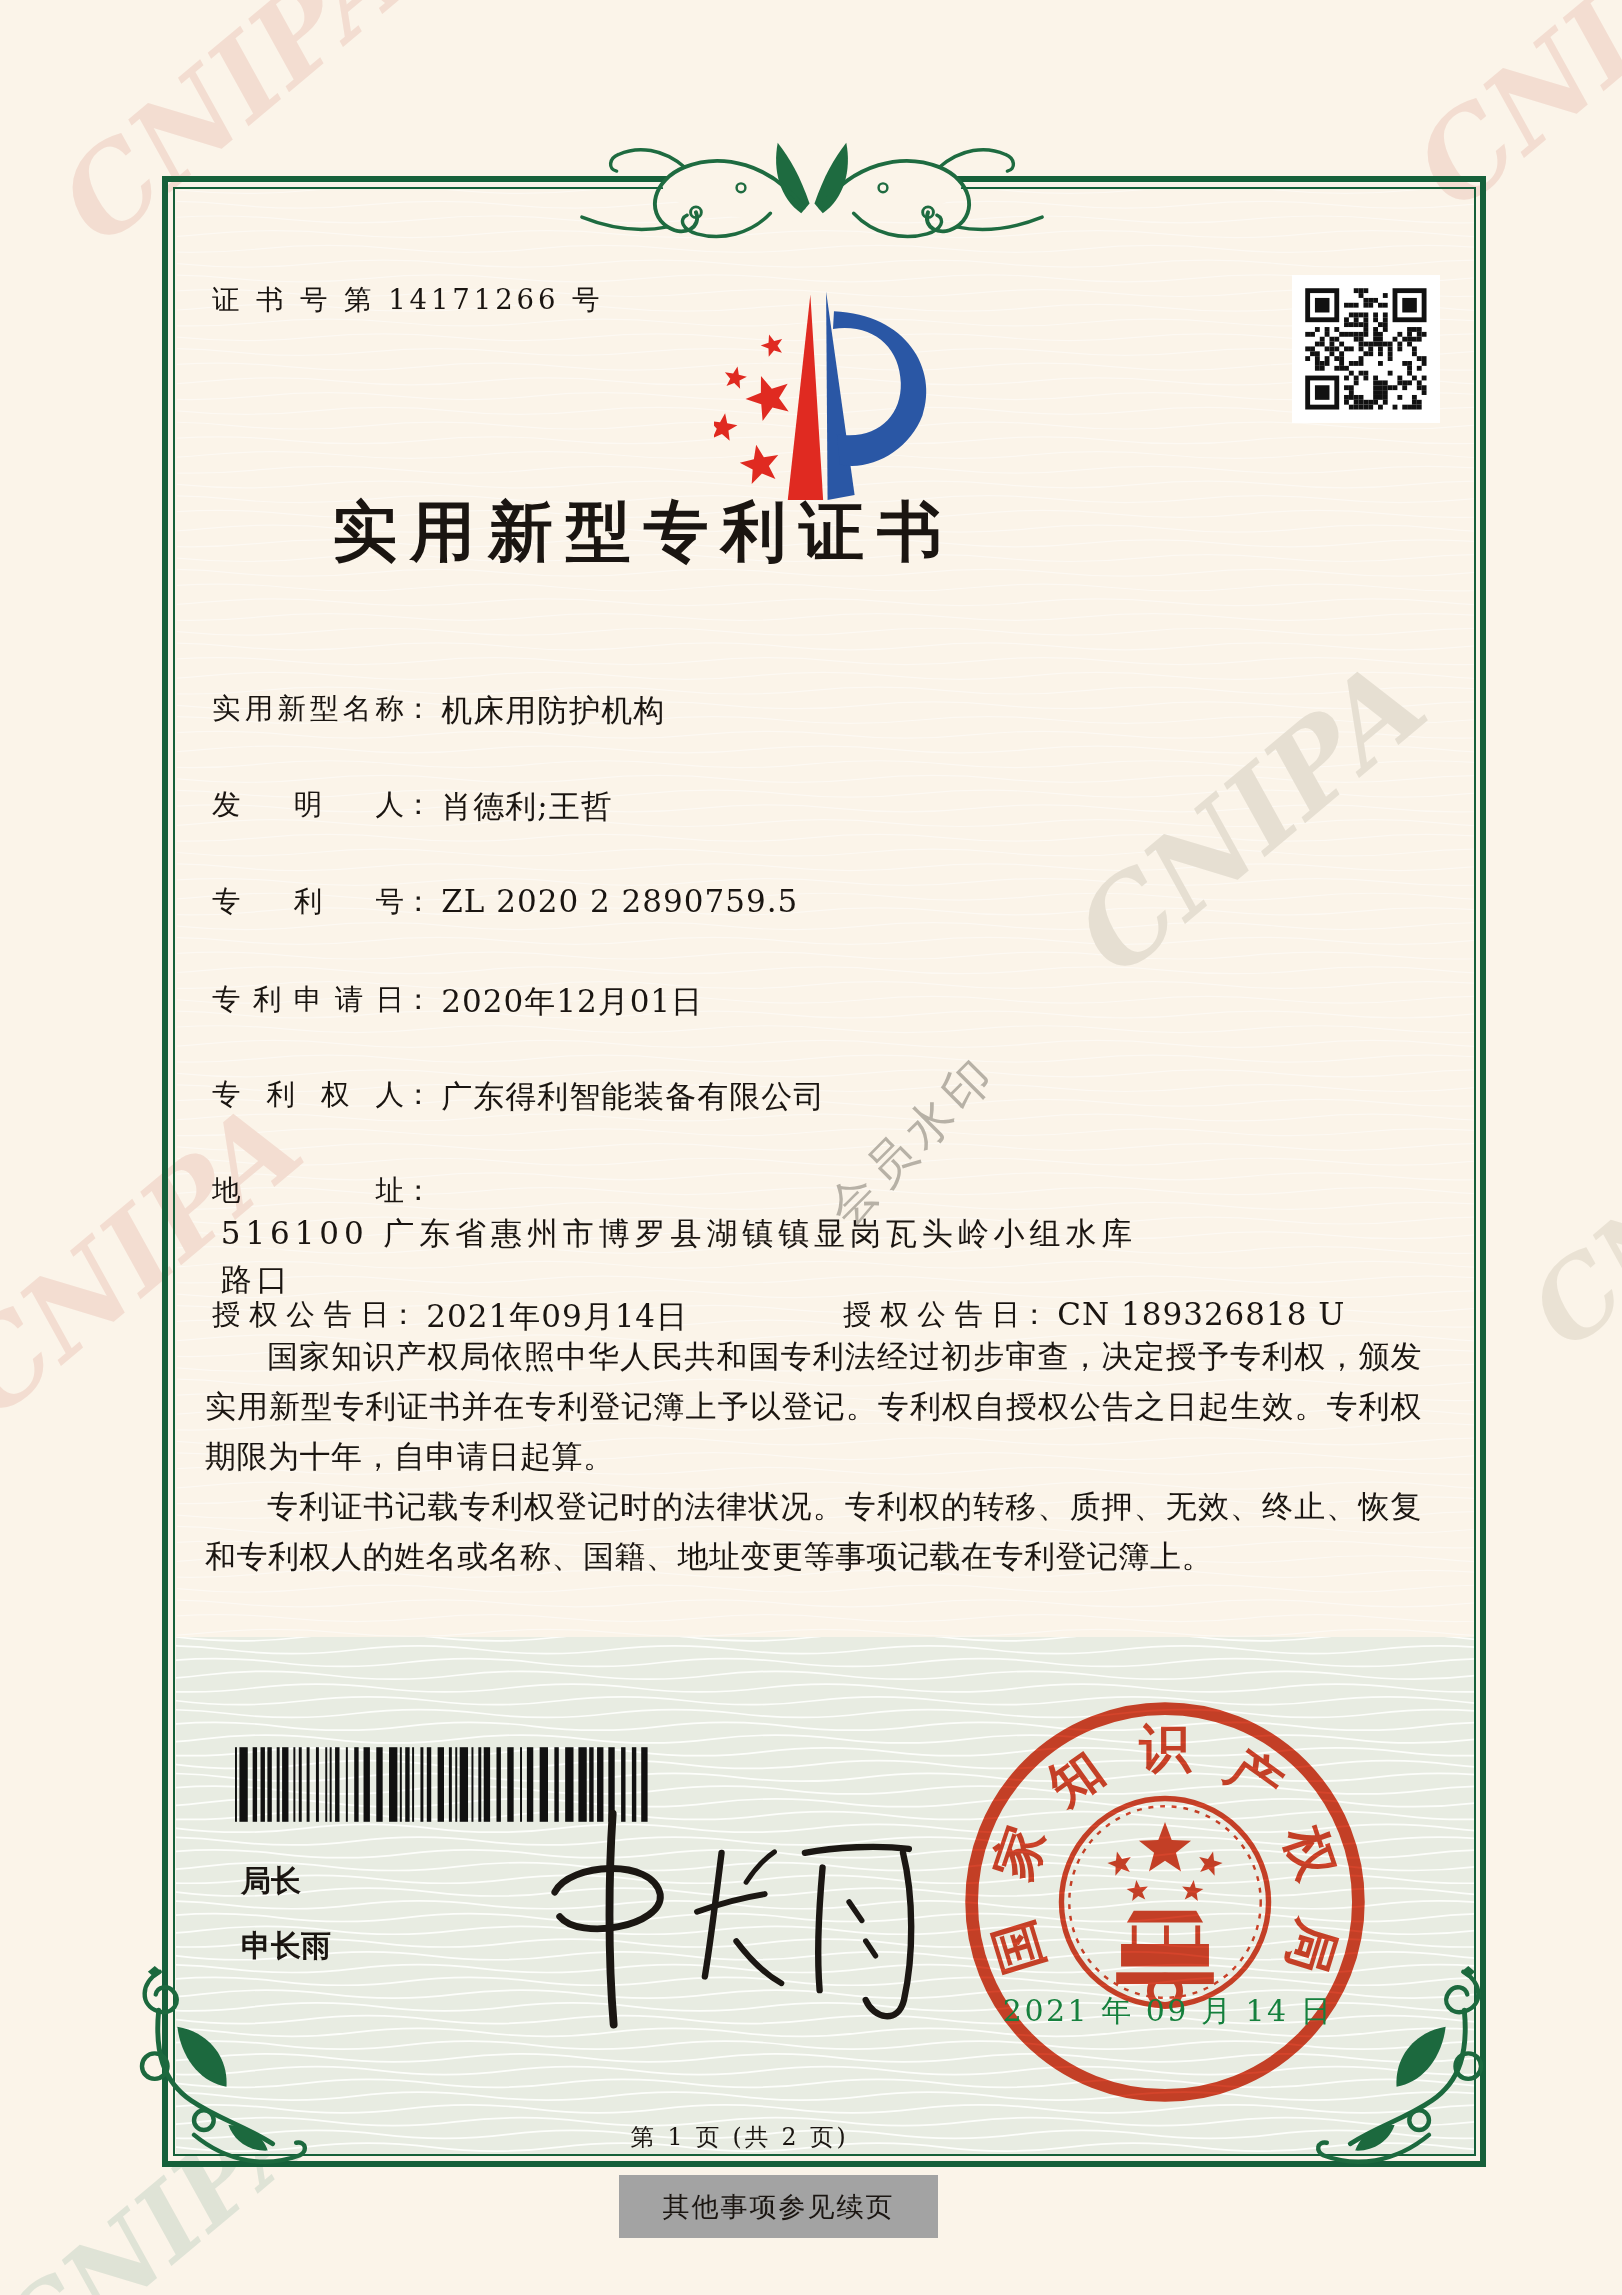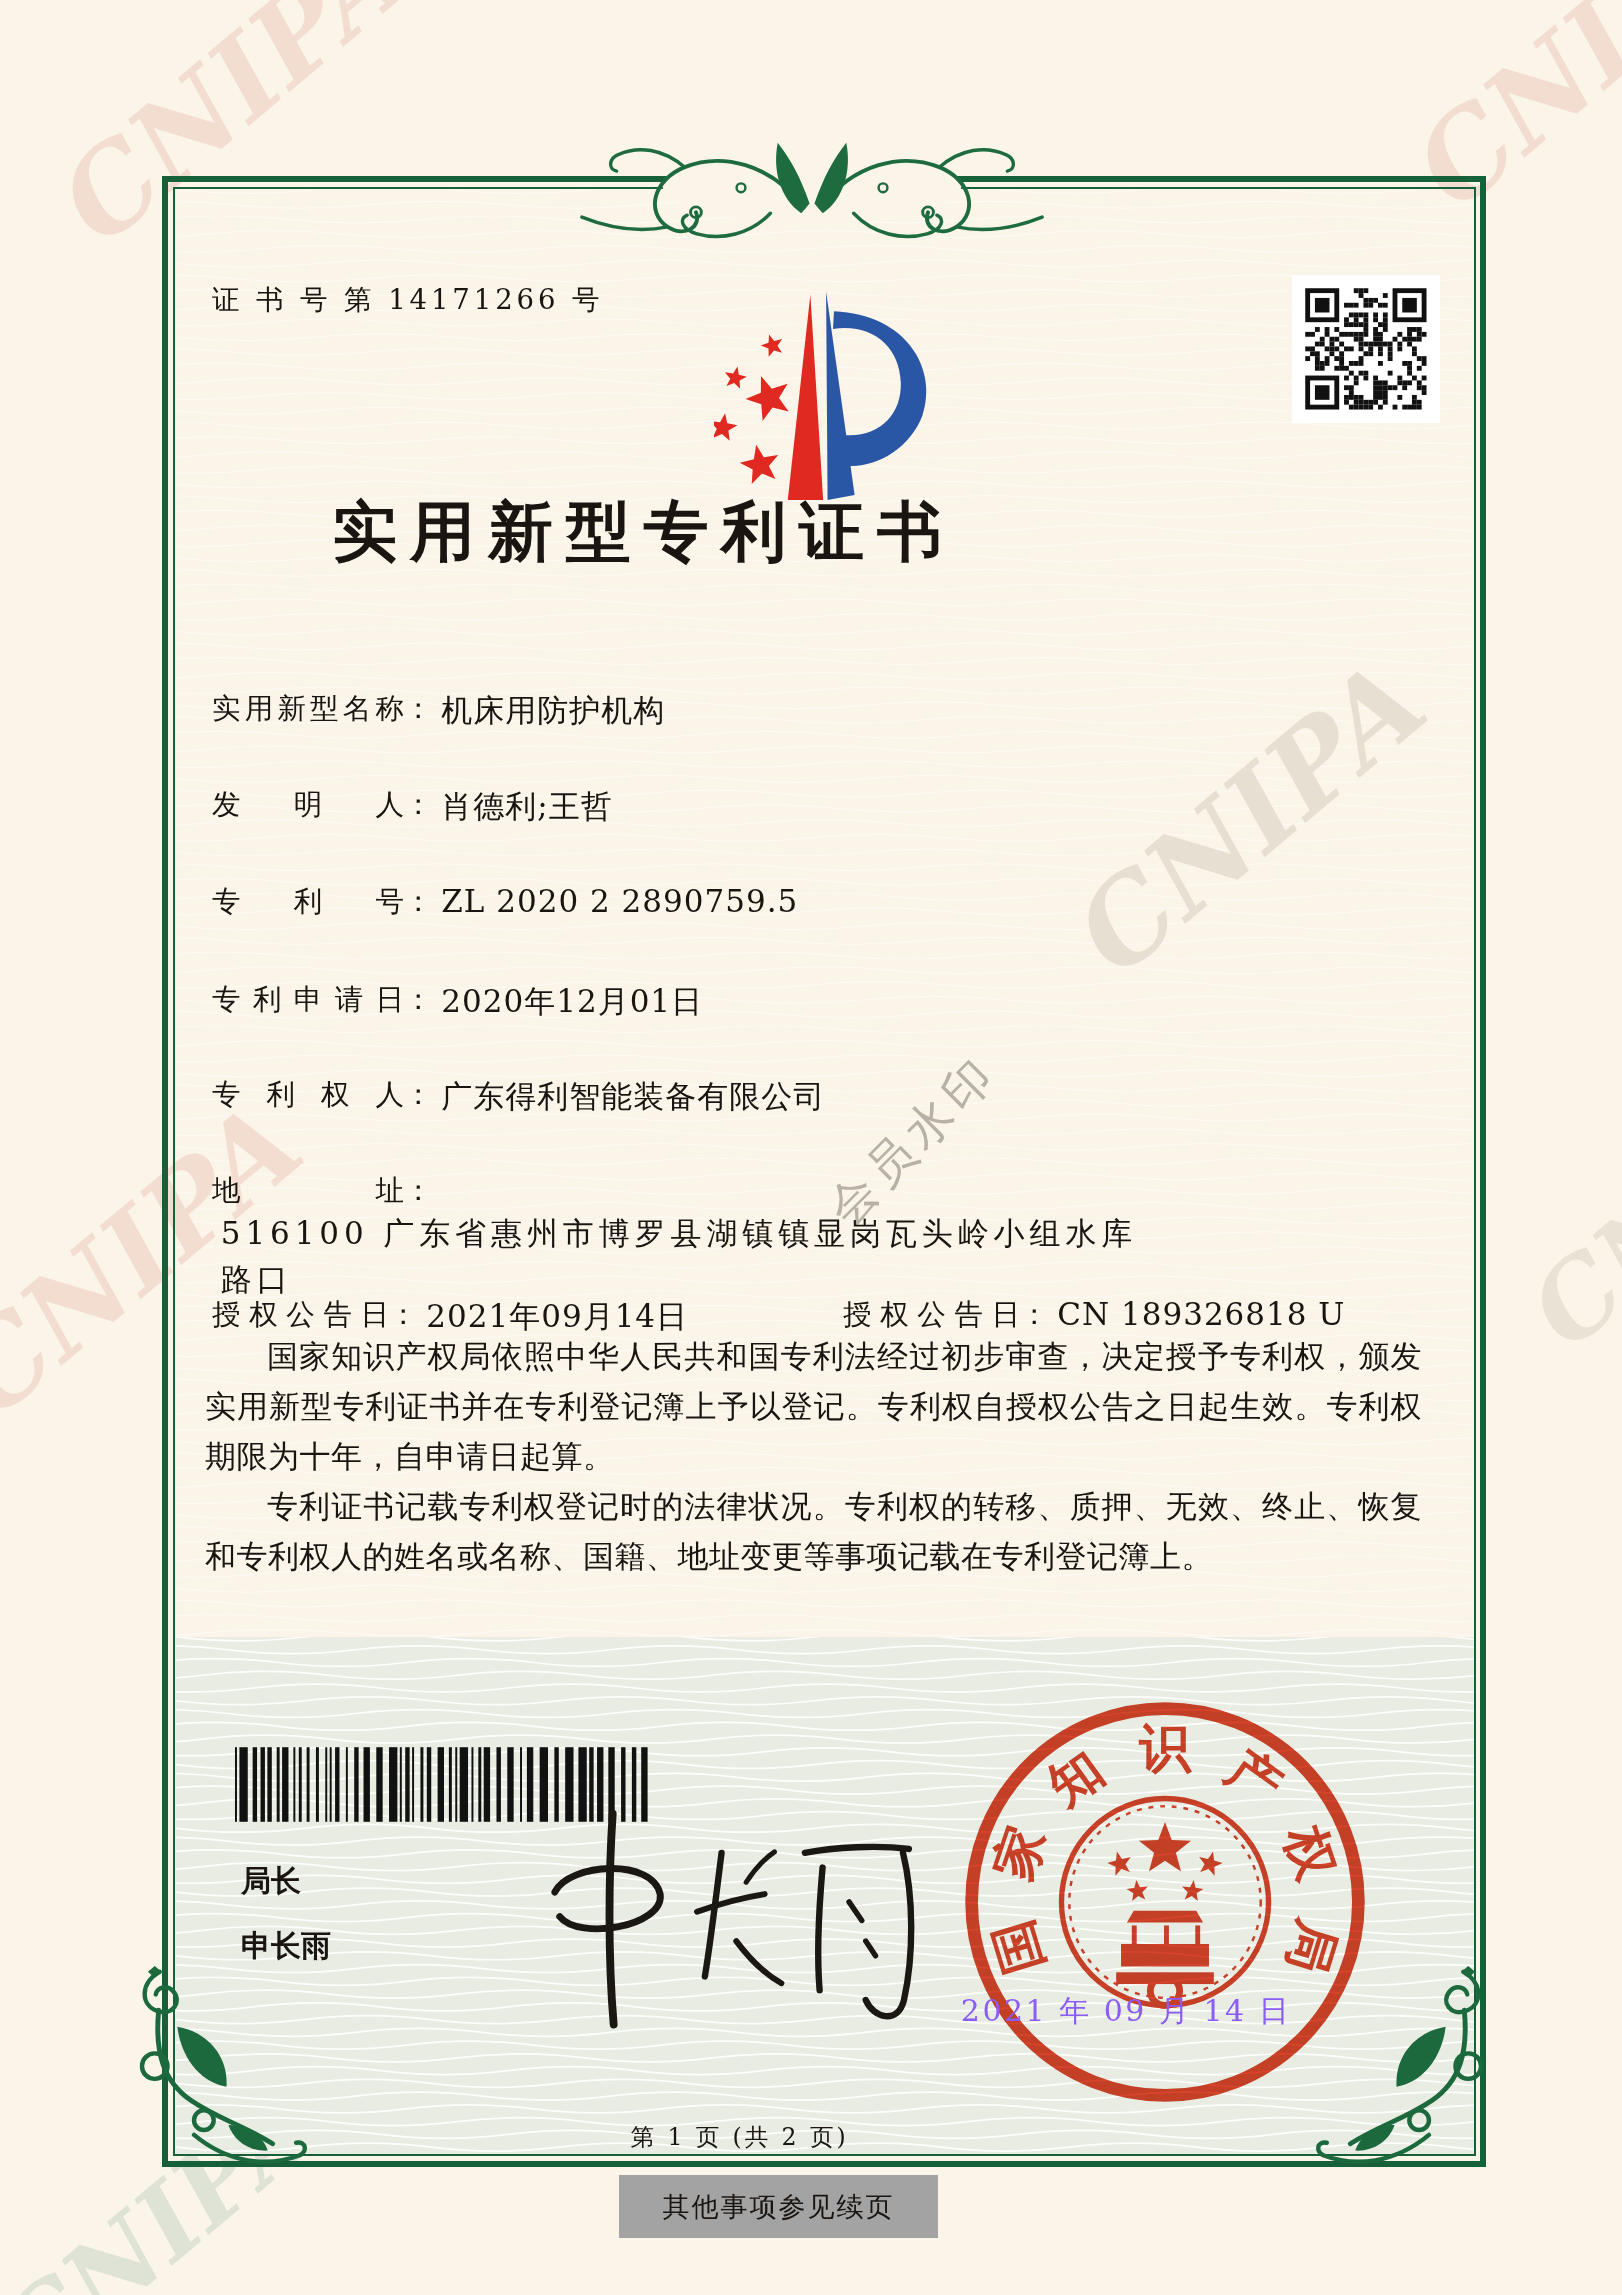--- a/index.html
+++ b/index.html
@@ -41,22 +41,22 @@
   .grant2{position:absolute;left:631px;top:0;}
   .paras{position:absolute;left:205px;top:1331px;width:1217px;font-size:31px;
       line-height:50px;text-align:justify;z-index:5;}
   .paras p{margin:0;text-indent:2em;letter-spacing:0.5px;}
   .barcode{position:absolute;left:235px;top:1747px;width:417px;height:75px;z-index:5;}
   .officer{position:absolute;left:241px;top:1861px;z-index:5;
       font-family:"DejaVu Sans","Liberation Sans",sans-serif;font-weight:700;font-size:30px;}
   .officer .nm{margin-top:23.6px;}
   .sig{position:absolute;left:491px;top:1794px;z-index:6;}
   .seal{position:absolute;left:955px;top:1692px;z-index:6;mix-blend-mode:multiply;opacity:.95;}
-  .seal-date{position:absolute;left:959px;top:1991px;width:334px;text-align:center;
-      font-size:30px;letter-spacing:2.5px;color:#8b5cf6;z-index:7;}
+  .seal-date{position:absolute;left:1001px;top:1991px;width:334px;text-align:center;
+      font-size:30px;letter-spacing:2.5px;color:#15803d;z-index:7;}
   .page-info{position:absolute;left:0;top:2105px;width:1479px;text-align:center;
       font-size:23.6px;letter-spacing:2.9px;z-index:5;margin-top:16px;}
   .note-box{position:absolute;left:619px;top:2175px;width:319px;height:63px;background:#a3a3a3;
       z-index:5;text-align:center;}
   .note-box span{font-size:27px;line-height:63px;letter-spacing:2px;}
   .ornament{position:absolute;z-index:4;}
 </style>
 </head>
 <body>
 

